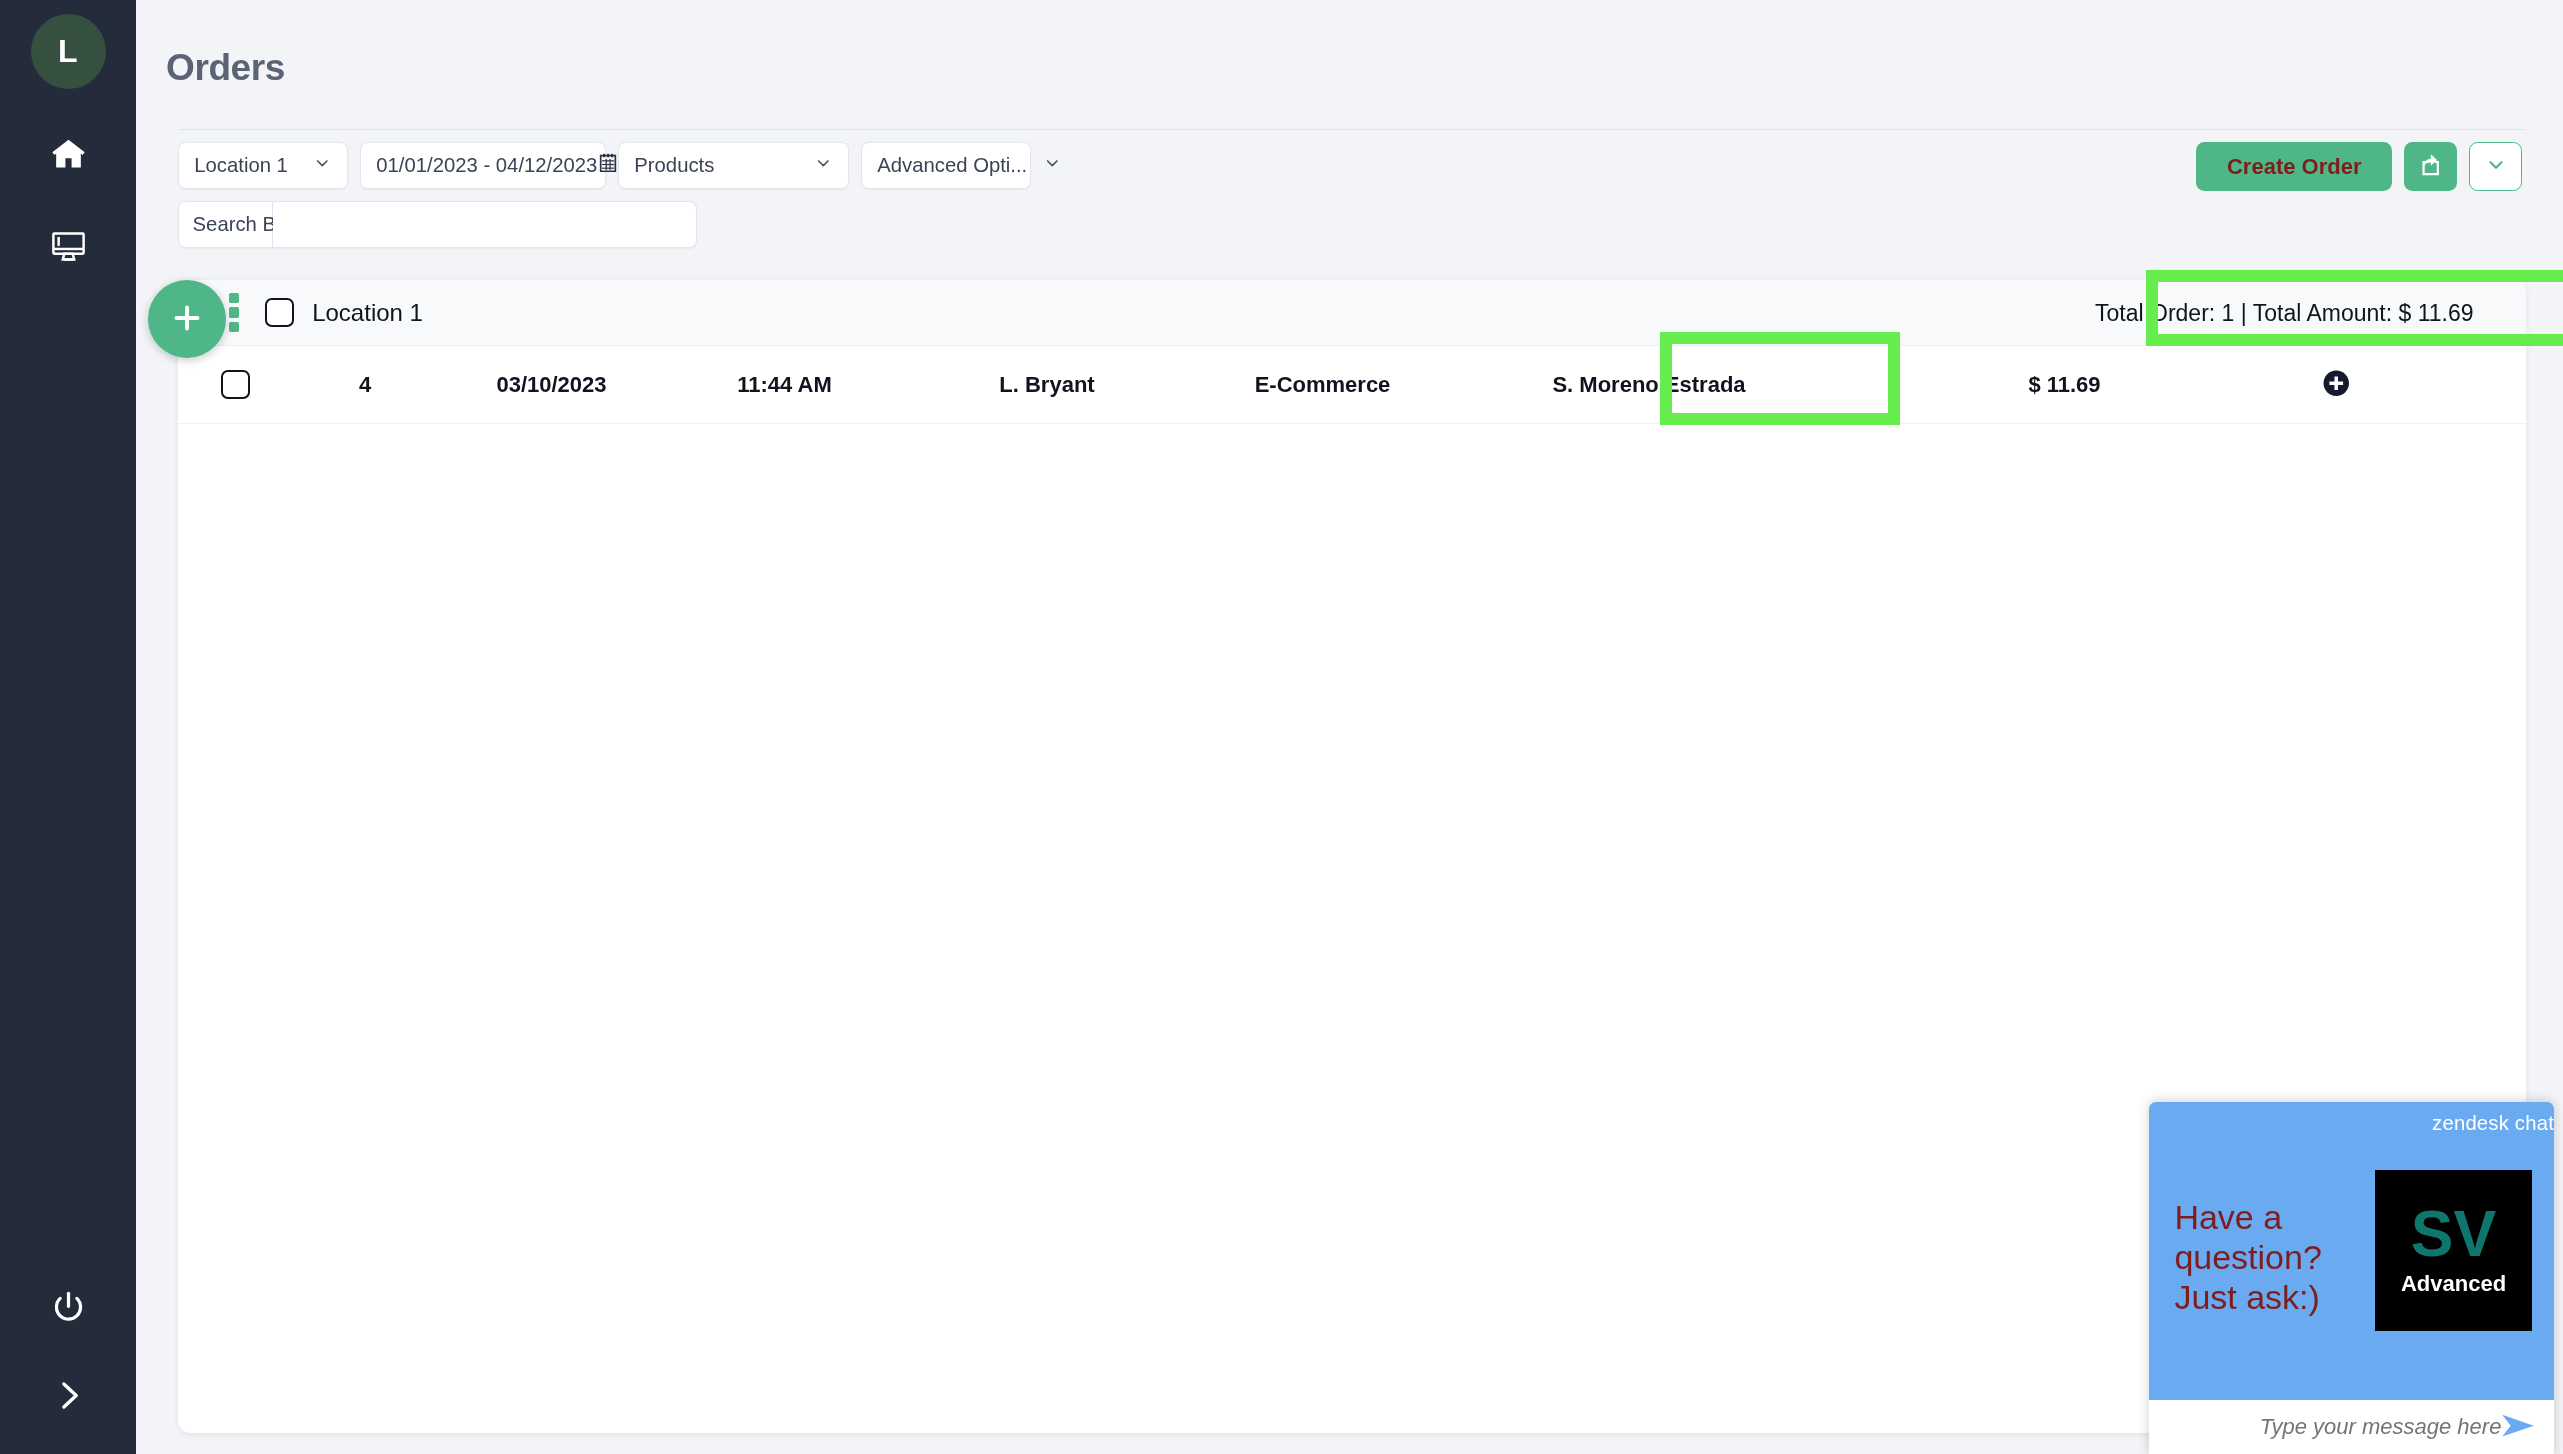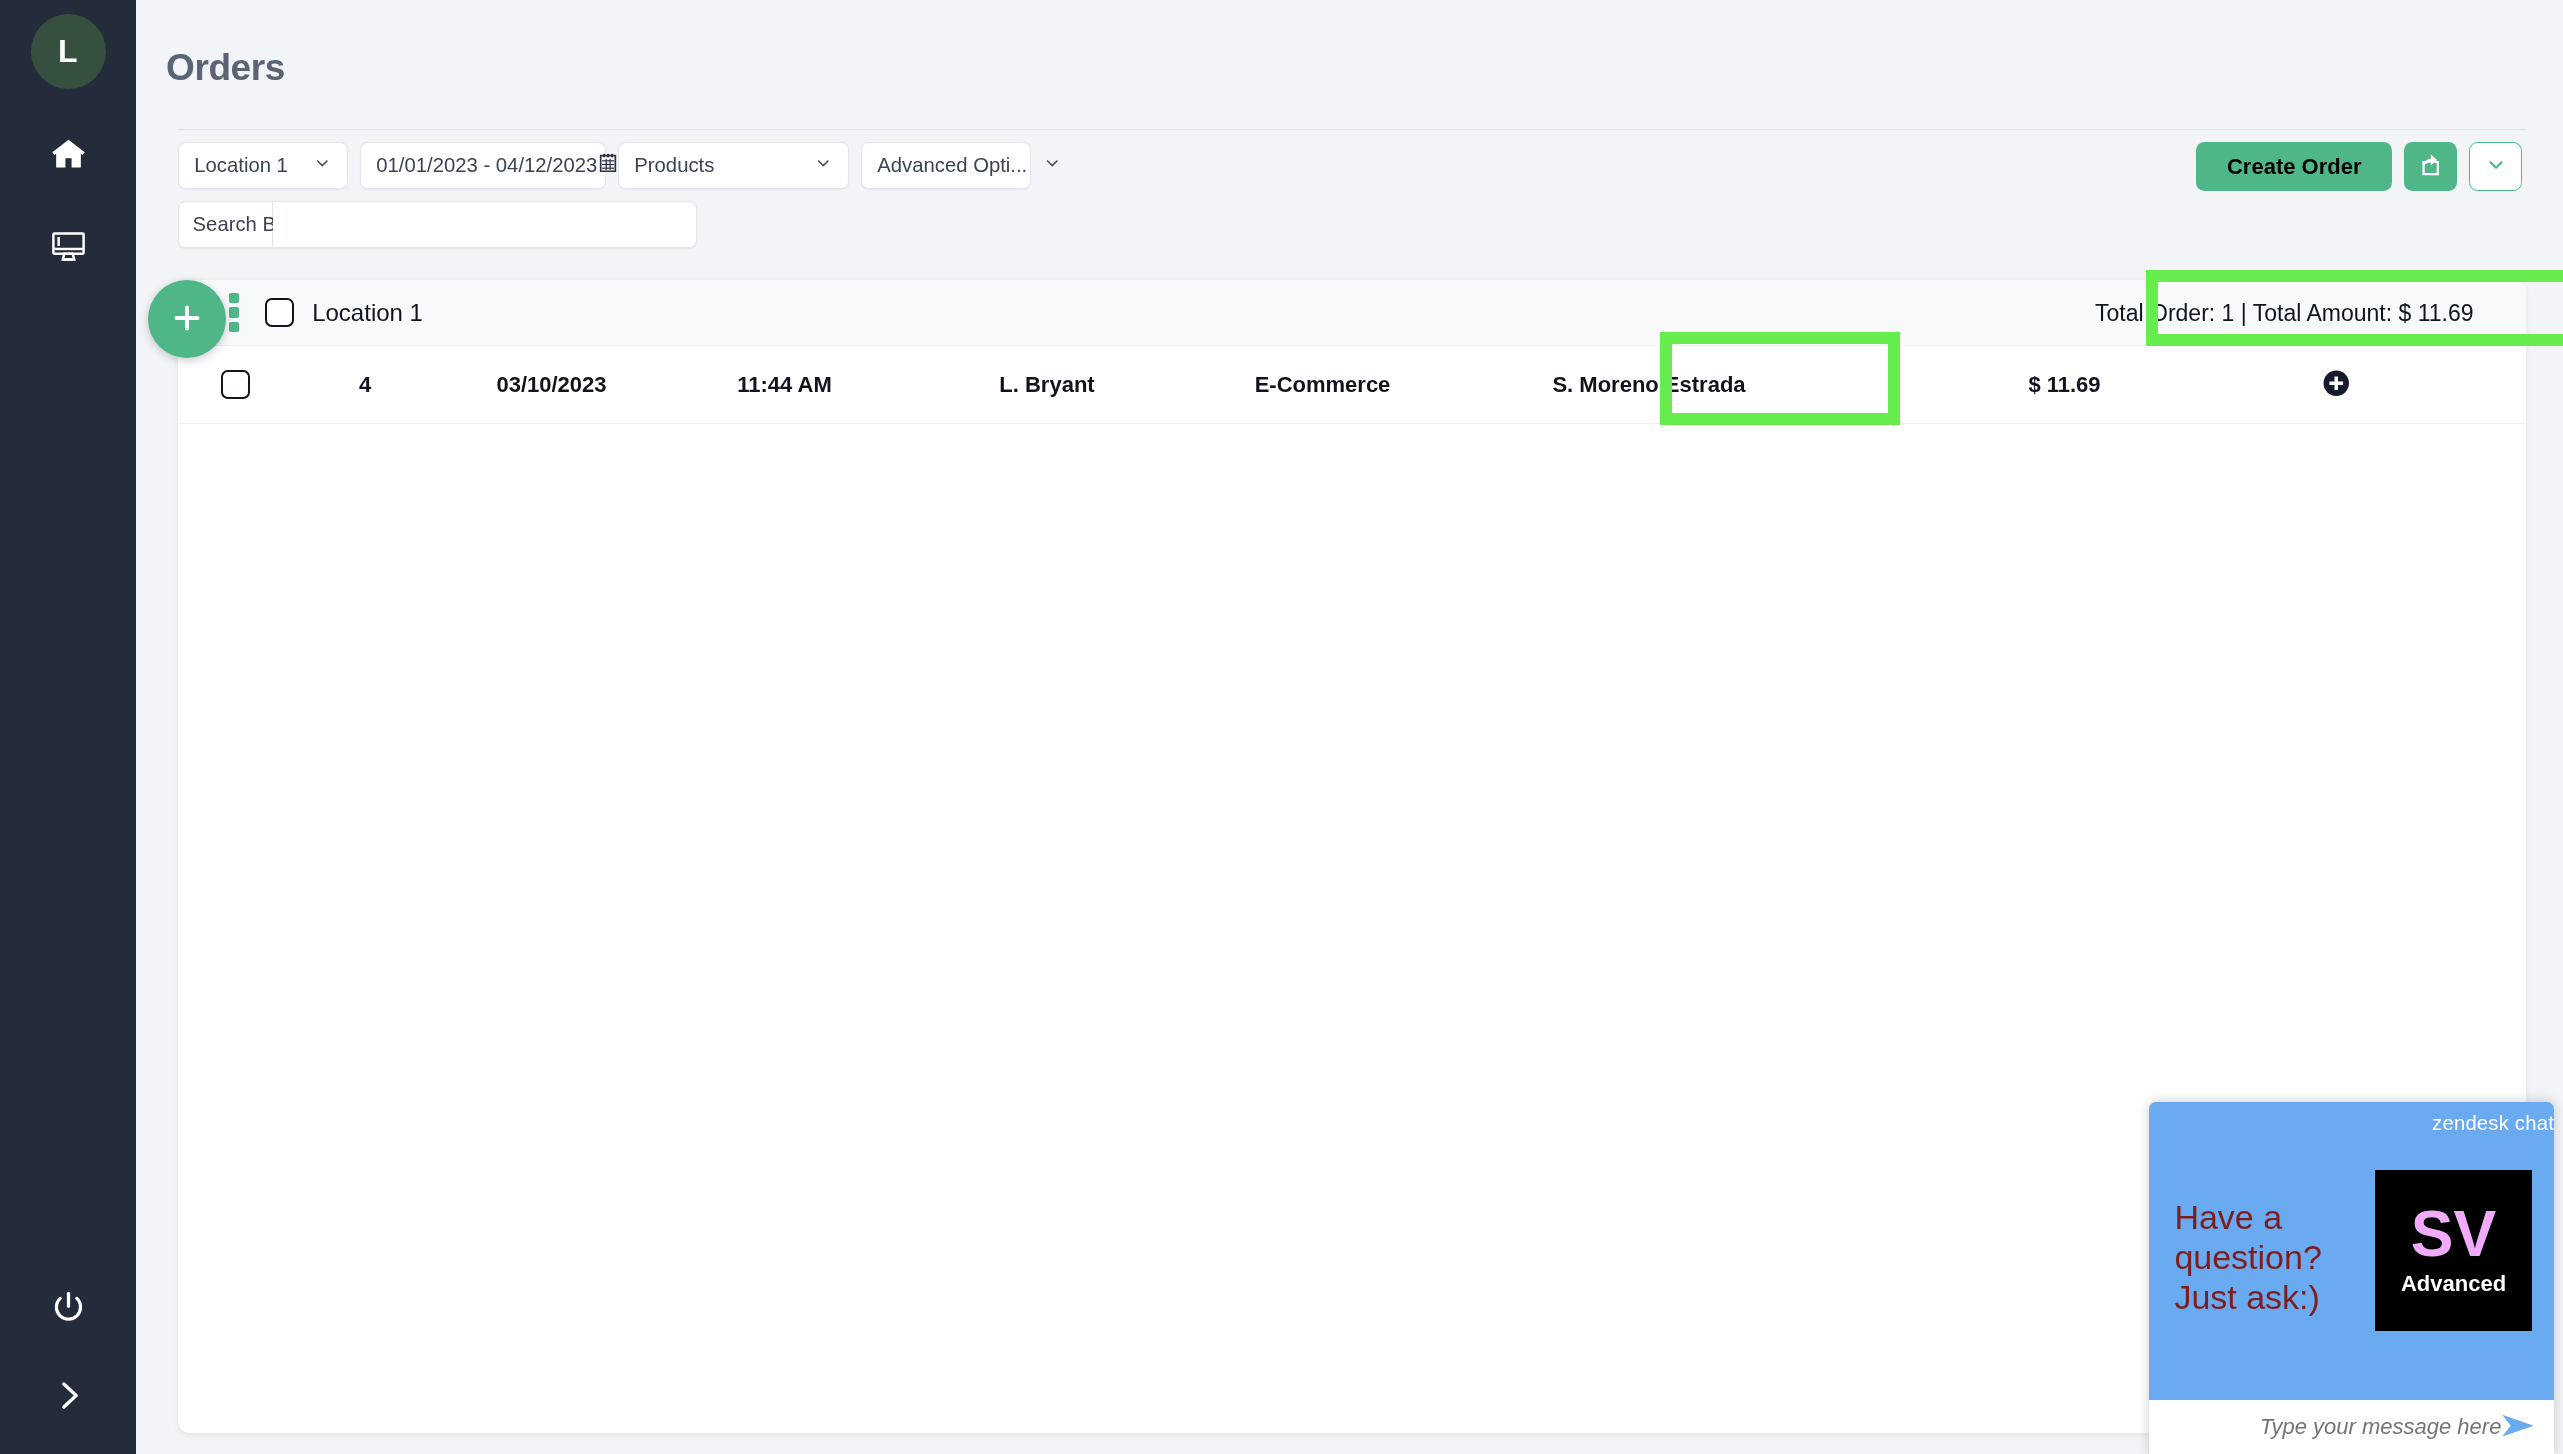--- a/index.html
+++ b/index.html
@@ -94,21 +94,21 @@
     border-top-right-radius:7.6px; border-bottom-right-radius:7.6px;
     font-size:20.3px; color:#3b4357; padding:0 13.6px;
     outline:none;
     box-shadow:0 0.8px 1.7px rgba(16,24,40,.05);
     font-family:"Liberation Sans", sans-serif;
   }
 
   
   #actions{ position:absolute; right:42px; top:142px; display:flex; gap:12px; align-items:center; }
   #btn-create-order{
-    background:#4fb787; color:#000000;
+    background:#4fb787; color:#7f1d1d;
     height:49px; padding:0 30.5px; border:none; border-radius:8.5px;
     font-size:22px; font-weight:700; cursor:pointer;
     font-family:"Liberation Sans", sans-serif;
   }
   #btn-share{
     background:#4fb787; width:53px; height:49px; border:none; border-radius:8.5px;
     display:flex; align-items:center; justify-content:center; cursor:pointer;
   }
   #btn-share svg{ width:25.4px; height:25.4px; fill:#ffffff; }
   #btn-more{
@@ -212,21 +212,21 @@
     position:absolute; left:25.4px; top:95px;
     color:#7f1d1d; font-size:34px; line-height:1.18;
     width:170px;
   }
   #chat-logo{
     position:absolute; right:22px; top:68px;
     width:157px; height:161px; background:#000000;
     display:flex; flex-direction:column;
     align-items:center; justify-content:center;
   }
-  #chat-logo .sv{ color:#f0abfc; font-size:64px; font-weight:700; line-height:.95; }
+  #chat-logo .sv{ color:#0f766e; font-size:64px; font-weight:700; line-height:.95; }
   #chat-logo .brand{ color:#ffffff; font-size:22px; font-weight:700; margin-top:6.8px; }
   #chat-input-row{
     height:54px; background:#ffffff;
     display:flex; align-items:center; padding:0 18.6px;
   }
   #chat-input{
     flex:1; border:none; outline:none;
     font-size:22px; font-style:italic; color:#9a9a9a;
     font-family:"Liberation Sans", sans-serif;
     background:transparent;

